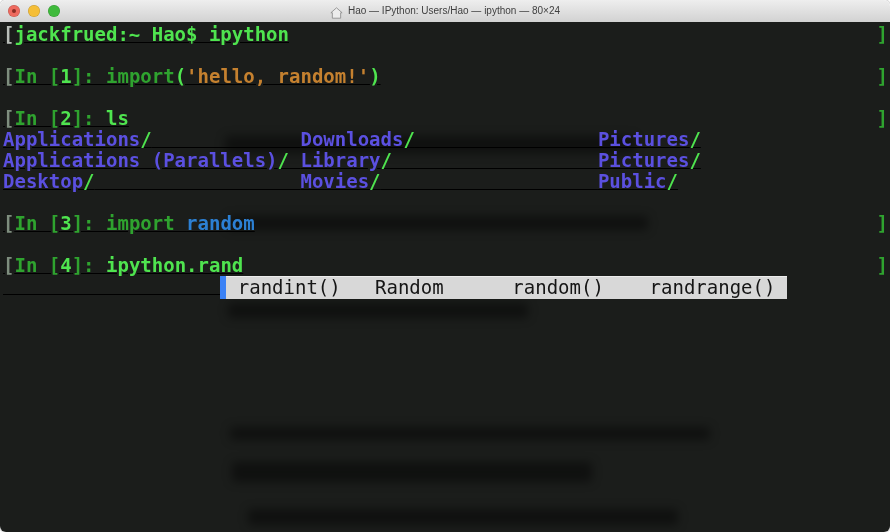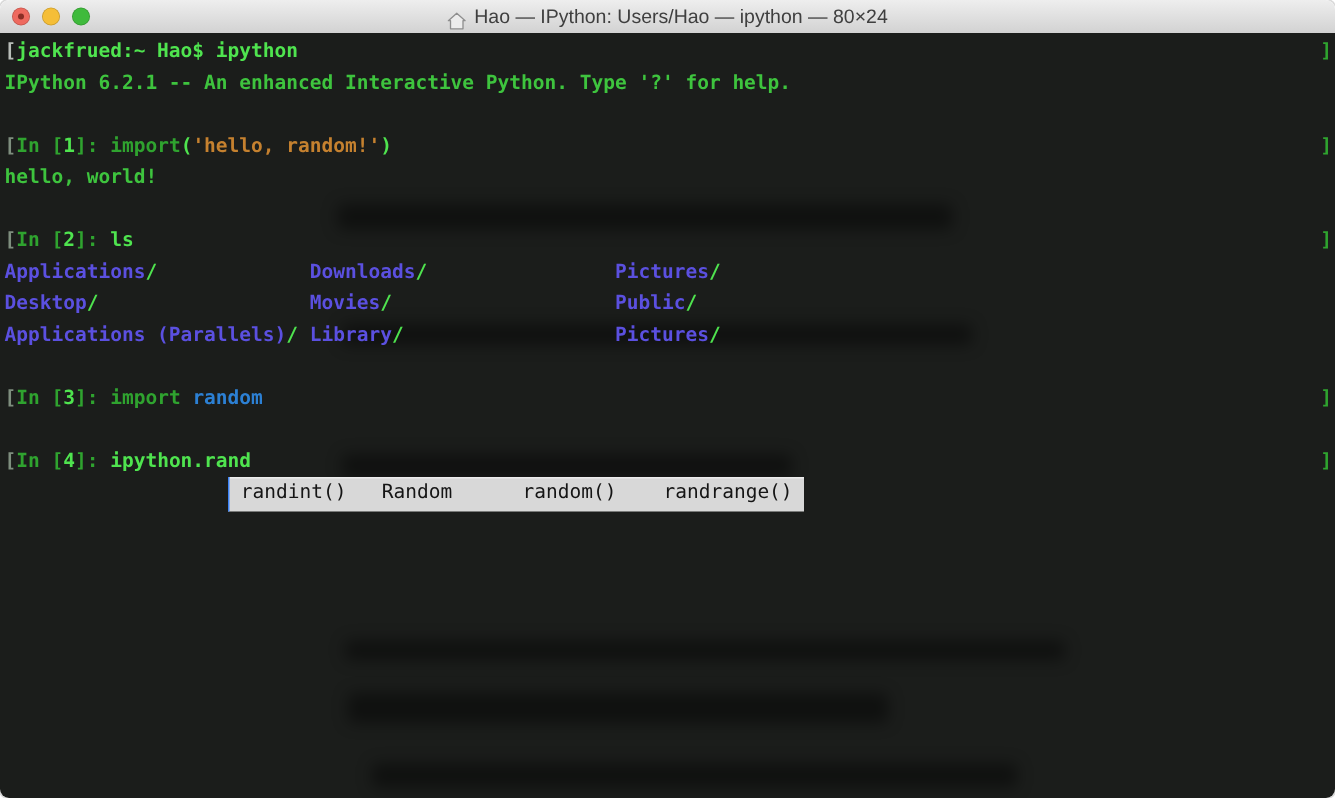--- a/index.html
+++ b/index.html
@@ -18,48 +18,49 @@
     border-radius:6px 6px 0 0;
   }
   .traffic { position:absolute; left:8px; top:5px; display:flex; gap:8px; }
   .tl-btn { width:12px; height:12px; border-radius:50%; box-shadow:inset 0 0 0 0.5px rgba(0,0,0,0.2); position:relative; }
   .tl-close { background:var(--btn_red); }
   .tl-close .dot { position:absolute; left:4px; top:4px; width:4px; height:4px; border-radius:50%; background:var(--btn_red_dot); }
   .tl-min  { background:var(--btn_yellow); }
   .tl-zoom { background:var(--btn_green); }
   .titletext {
     height:22px; line-height:22px; text-align:center;
-    font-size:13px; color:var(--tb_text);
+    font-size:10px; color:var(--tb_text);
     display:flex; align-items:center; justify-content:center; gap:5px;
   }
   .home-ic { display:inline-block; width:13px; height:12px; }
   
   .term {
     position:absolute; top:22px; left:0; right:0; bottom:0;
     background:var(--bg);
     padding:2px 0 0 3px;
     font-family:"DejaVu Sans Mono", monospace;
-    font-size:13px; font-weight:bold;
+    font-size:19px; font-weight:bold;
     cursor:text;
+    text-decoration:underline;
   }
   .row { height:21px; line-height:21px; white-space:pre; position:relative; }
   .rb { position:absolute; right:2px; top:0; }
   .c-grayL  { color:var(--grayL); }
   .c-grayG  { color:var(--grayG); }
   .c-green  { color:var(--green); }
   .c-greenD { color:var(--greenD); }
   .c-greenB { color:var(--greenB); }
   .c-purple { color:var(--purple); }
   .c-blue   { color:var(--blue); }
   .c-orange { color:var(--orange); }
   .c-bar {
     background:var(--bar_bg); color:var(--bar_text);
     font-weight:normal;
     display:inline-block; height:23px; line-height:22px; vertical-align:top;
-    border-left:1px solid #3b82f6;
+    border-left:6px solid #3b82f6;
     box-shadow:inset 0 1px 0 #ececec;
   }
   
   .ghost { position:absolute; background:rgba(0,0,0,0.42); filter:blur(5px); border-radius:4px; pointer-events:none; }
   .g1 { left:225px; top:114px; width:410px; height:17px; }
   .g2 { left:228px; top:194px; width:420px; height:14px; }
   .g3 { left:228px; top:281px; width:300px; height:15px; }
   .g4 { left:230px; top:405px; width:480px; height:13px; }
   .g5 { left:232px; top:440px; width:360px; height:20px; }
   .g6 { left:248px; top:487px; width:430px; height:16px; }
@@ -88,29 +89,27 @@
   </div>
 
   <div class="term" id="term">
     <div class="ghost g1"></div>
     <div class="ghost g2"></div>
     <div class="ghost g3"></div>
     <div class="ghost g4"></div>
     <div class="ghost g5"></div>
     <div class="ghost g6"></div>
   <div class="row"><span class="c-grayL">[</span><span class="c-greenB">jackfrued:~ Hao$ ipython</span><span class="c-greenD rb">]</span></div>
-      <div class="row"><span class="c-green">IPython 6.2.1 -- An enhanced Interactive Python. Type '?' for help.</span></div>
       <div class="row"></div>
       <div class="row"><span class="c-grayG">[</span><span class="c-greenD">In [</span><span class="c-greenB">1</span><span class="c-greenD">]: </span><span class="c-greenD">import</span><span class="c-greenB">(</span><span class="c-orange">'hello, random!'</span><span class="c-greenB">)</span><span class="c-greenD rb">]</span></div>
-      <div class="row"><span class="c-green">hello, world!</span></div>
       <div class="row"></div>
       <div class="row"><span class="c-grayG">[</span><span class="c-greenD">In [</span><span class="c-greenB">2</span><span class="c-greenD">]: </span><span class="c-greenB">ls</span><span class="c-greenD rb">]</span></div>
       <div class="row"><span class="c-purple">Applications</span><span class="c-greenB">/</span><span>             </span><span class="c-purple">Downloads</span><span class="c-greenB">/</span><span>                </span><span class="c-purple">Pictures</span><span class="c-greenB">/</span></div>
+      <div class="row"><span class="c-purple">Applications (Parallels)</span><span class="c-greenB">/</span><span> </span><span class="c-purple">Library</span><span class="c-greenB">/</span><span>                  </span><span class="c-purple">Pictures</span><span class="c-greenB">/</span></div>
       <div class="row"><span class="c-purple">Desktop</span><span class="c-greenB">/</span><span>                  </span><span class="c-purple">Movies</span><span class="c-greenB">/</span><span>                   </span><span class="c-purple">Public</span><span class="c-greenB">/</span></div>
-      <div class="row"><span class="c-purple">Applications (Parallels)</span><span class="c-greenB">/</span><span> </span><span class="c-purple">Library</span><span class="c-greenB">/</span><span>                  </span><span class="c-purple">Pictures</span><span class="c-greenB">/</span></div>
       <div class="row"></div>
       <div class="row"><span class="c-grayG">[</span><span class="c-greenD">In [</span><span class="c-greenB">3</span><span class="c-greenD">]: </span><span class="c-greenD">import </span><span class="c-blue">random</span><span class="c-greenD rb">]</span></div>
       <div class="row"></div>
       <div class="row"><span class="c-grayG">[</span><span class="c-greenD">In [</span><span class="c-greenB">4</span><span class="c-greenD">]: </span><span class="c-greenB">ipython.rand</span><span class="c-greenD rb">]</span></div>
       <div class="row"><span>                   </span><span class="c-bar"> randint()   Random      random()    randrange() </span></div>
       <div class="row"></div>
       <div class="row"></div>
       <div class="row"></div>
       <div class="row"></div>
       <div class="row"></div>

